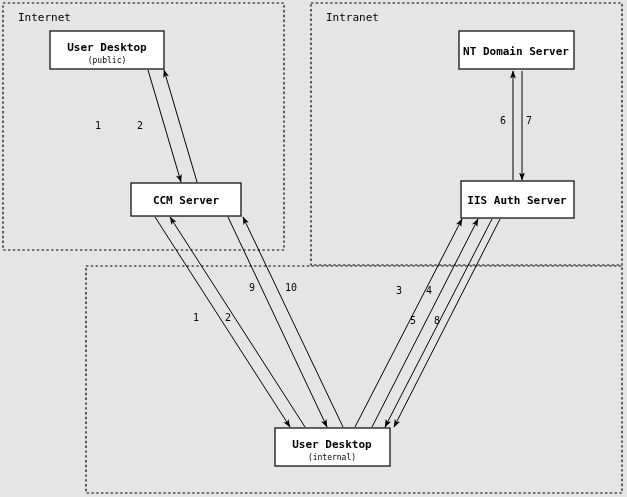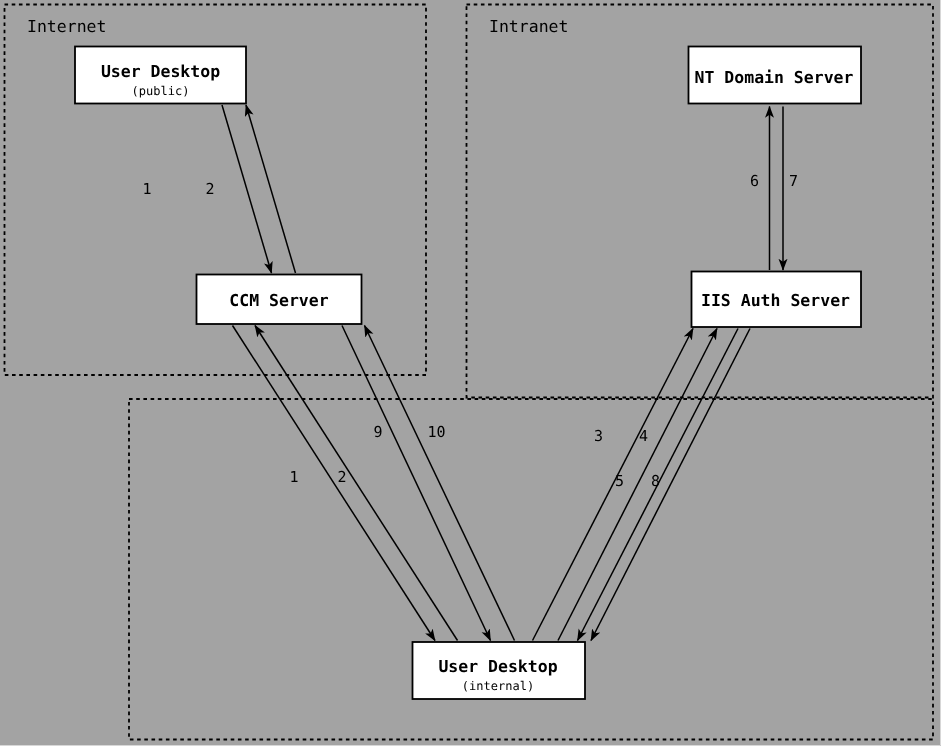--- a/index.html
+++ b/index.html
@@ -4,21 +4,21 @@
 <style>
   html, body {
     margin: 0;
     padding: 0;
     background: #ffffff;
   }
   #canvas {
     position: relative;
     width: 627px;
     height: 497px;
-    background: #a3a3a3;
+    background: #e5e5e5;
     font-family: "DejaVu Sans Mono", monospace;
     overflow: hidden;
   }
   svg#diagram {
     position: absolute;
     left: 0;
     top: 0;
     width: 627px;
     height: 497px;
   }

